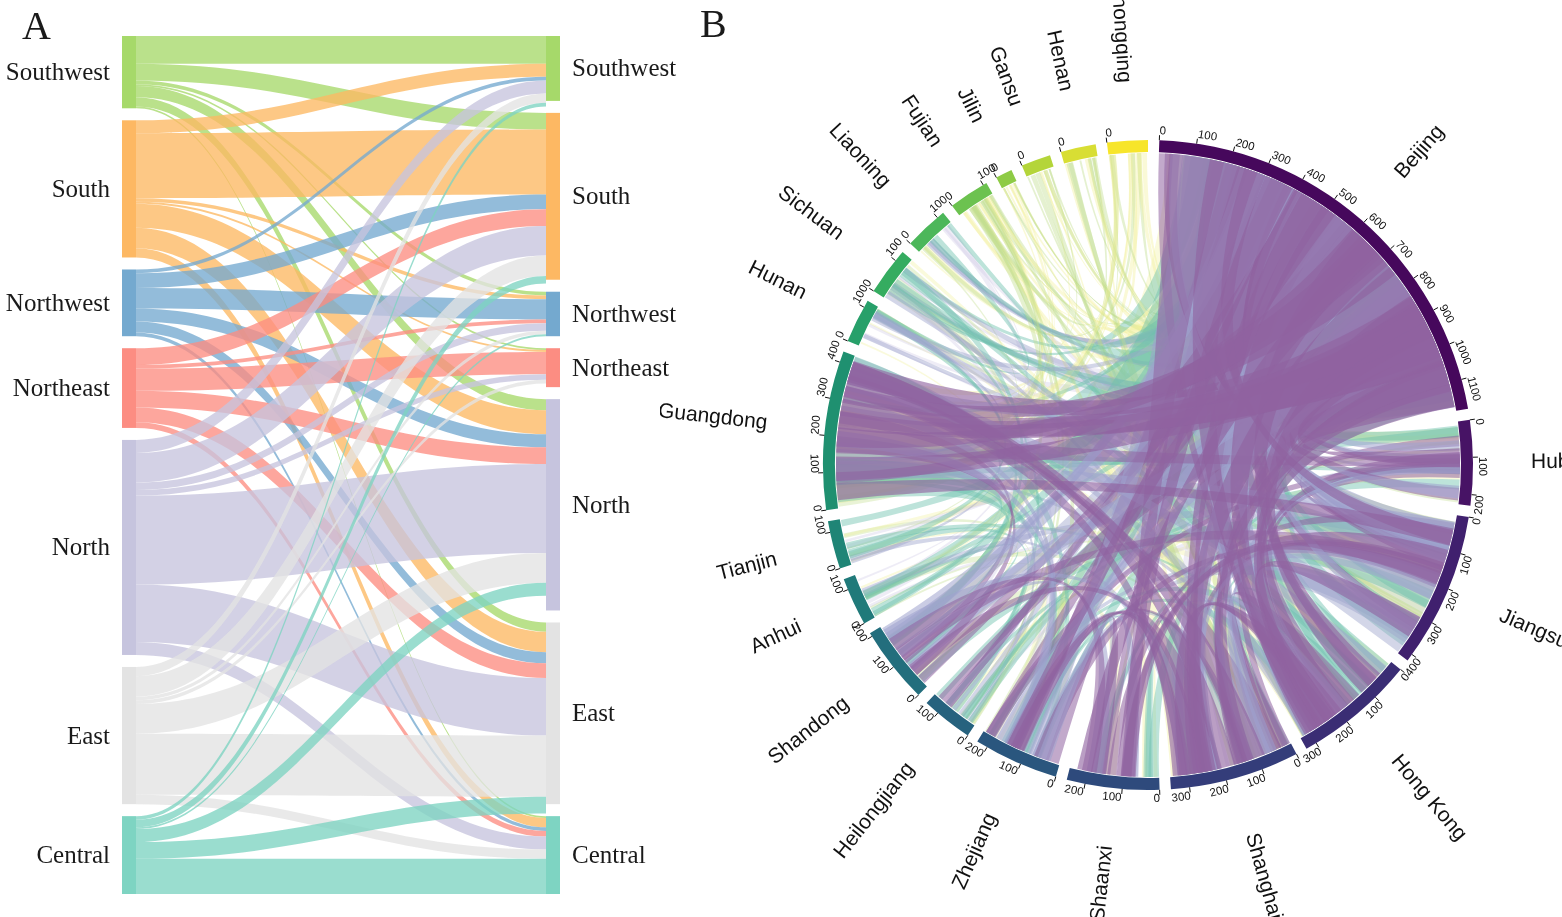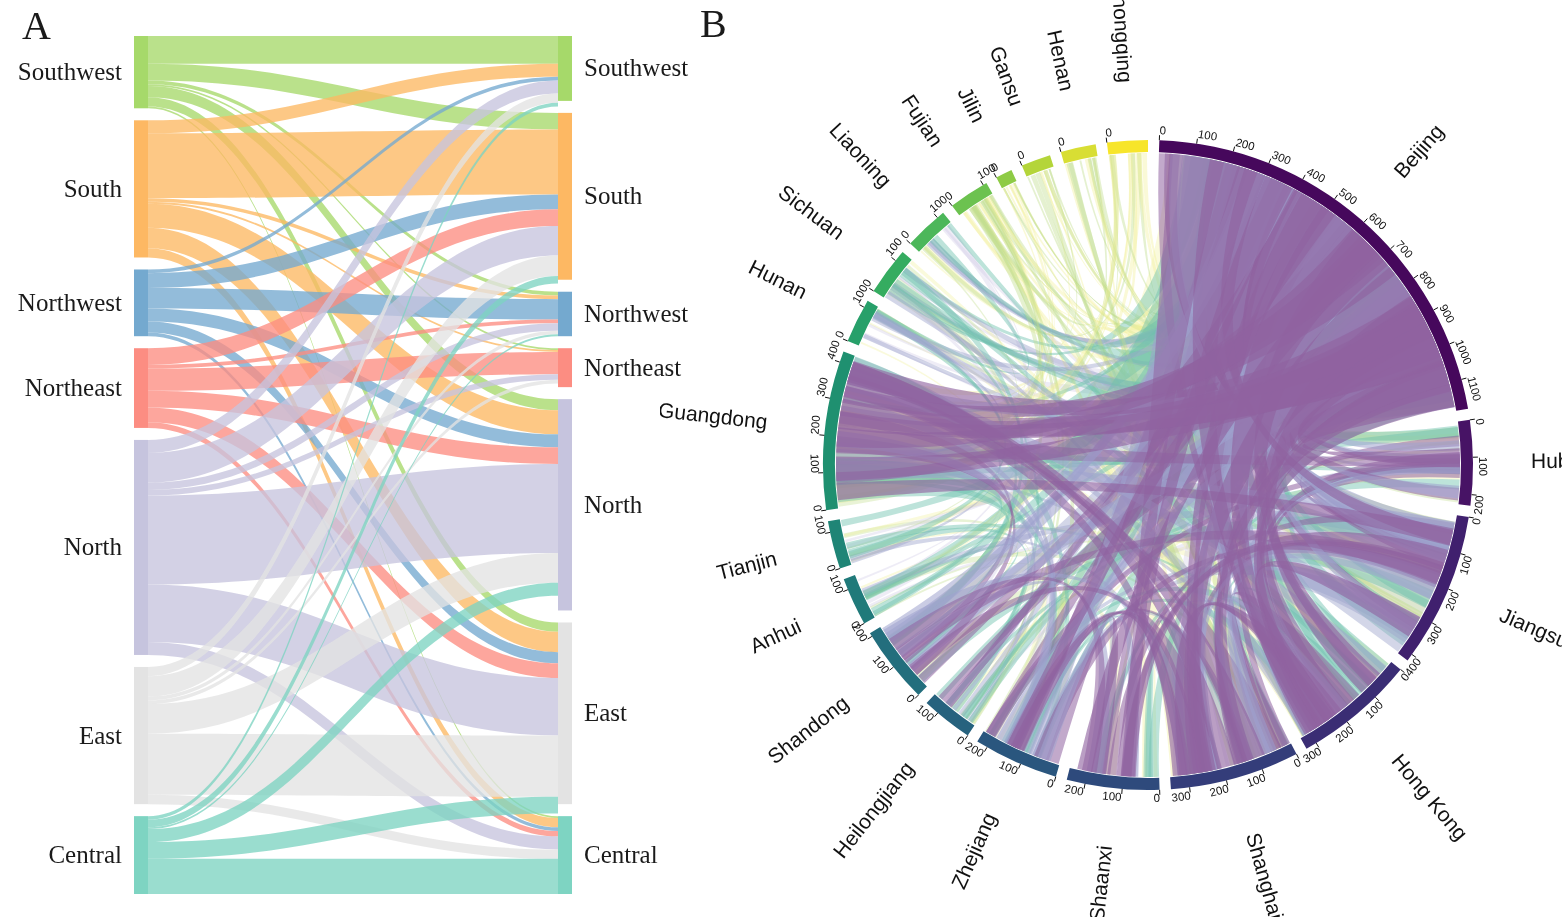--- a/index.html
+++ b/index.html
@@ -1,21 +1,21 @@
 <!DOCTYPE html>
 <html><head>
 <meta charset="utf-8">
 <style>
   html,body{margin:0;padding:0;background:#fff;}
   body{width:1562px;height:917px;font-family:"Liberation Sans",sans-serif;overflow:hidden;}
   #root{position:relative;width:1562px;height:917px;background:#fff;}
   .panel-letter{position:absolute;font-family:"Liberation Serif",serif;font-size:40px;color:#1a1a1a;line-height:1;}
   #panelA-letter{left:22px;top:6px;}
   #panelB-letter{left:700px;top:4px;}
-  #sankey-panel{position:absolute;left:16px;top:0;width:690px;height:774px;}
+  #sankey-panel{position:absolute;left:4px;top:0;width:690px;height:774px;}
   #chord-panel{position:absolute;left:660px;top:0;width:902px;height:917px;}
   svg{display:block;}
   .sk-label{font-family:"Liberation Serif",serif;font-size:25px;fill:#1a1a1a;}
   .sk-label-l{text-anchor:end;}
   .sk-label-r{text-anchor:start;}
   .ch-name{font-family:"Liberation Sans",sans-serif;font-size:21px;fill:#111;}
   .ch-tick{font-family:"Liberation Sans",sans-serif;font-size:11.5px;fill:#111;}
 </style>
 </head>
 <body>

